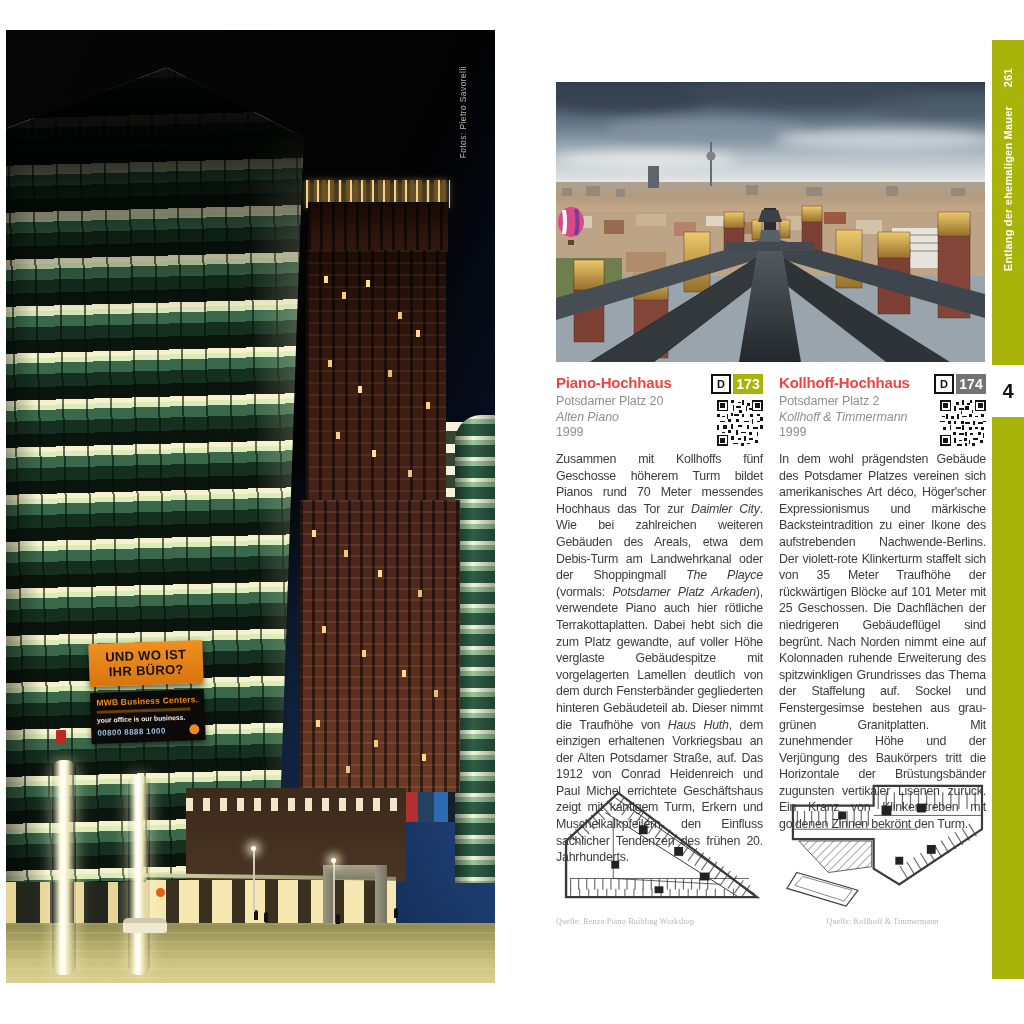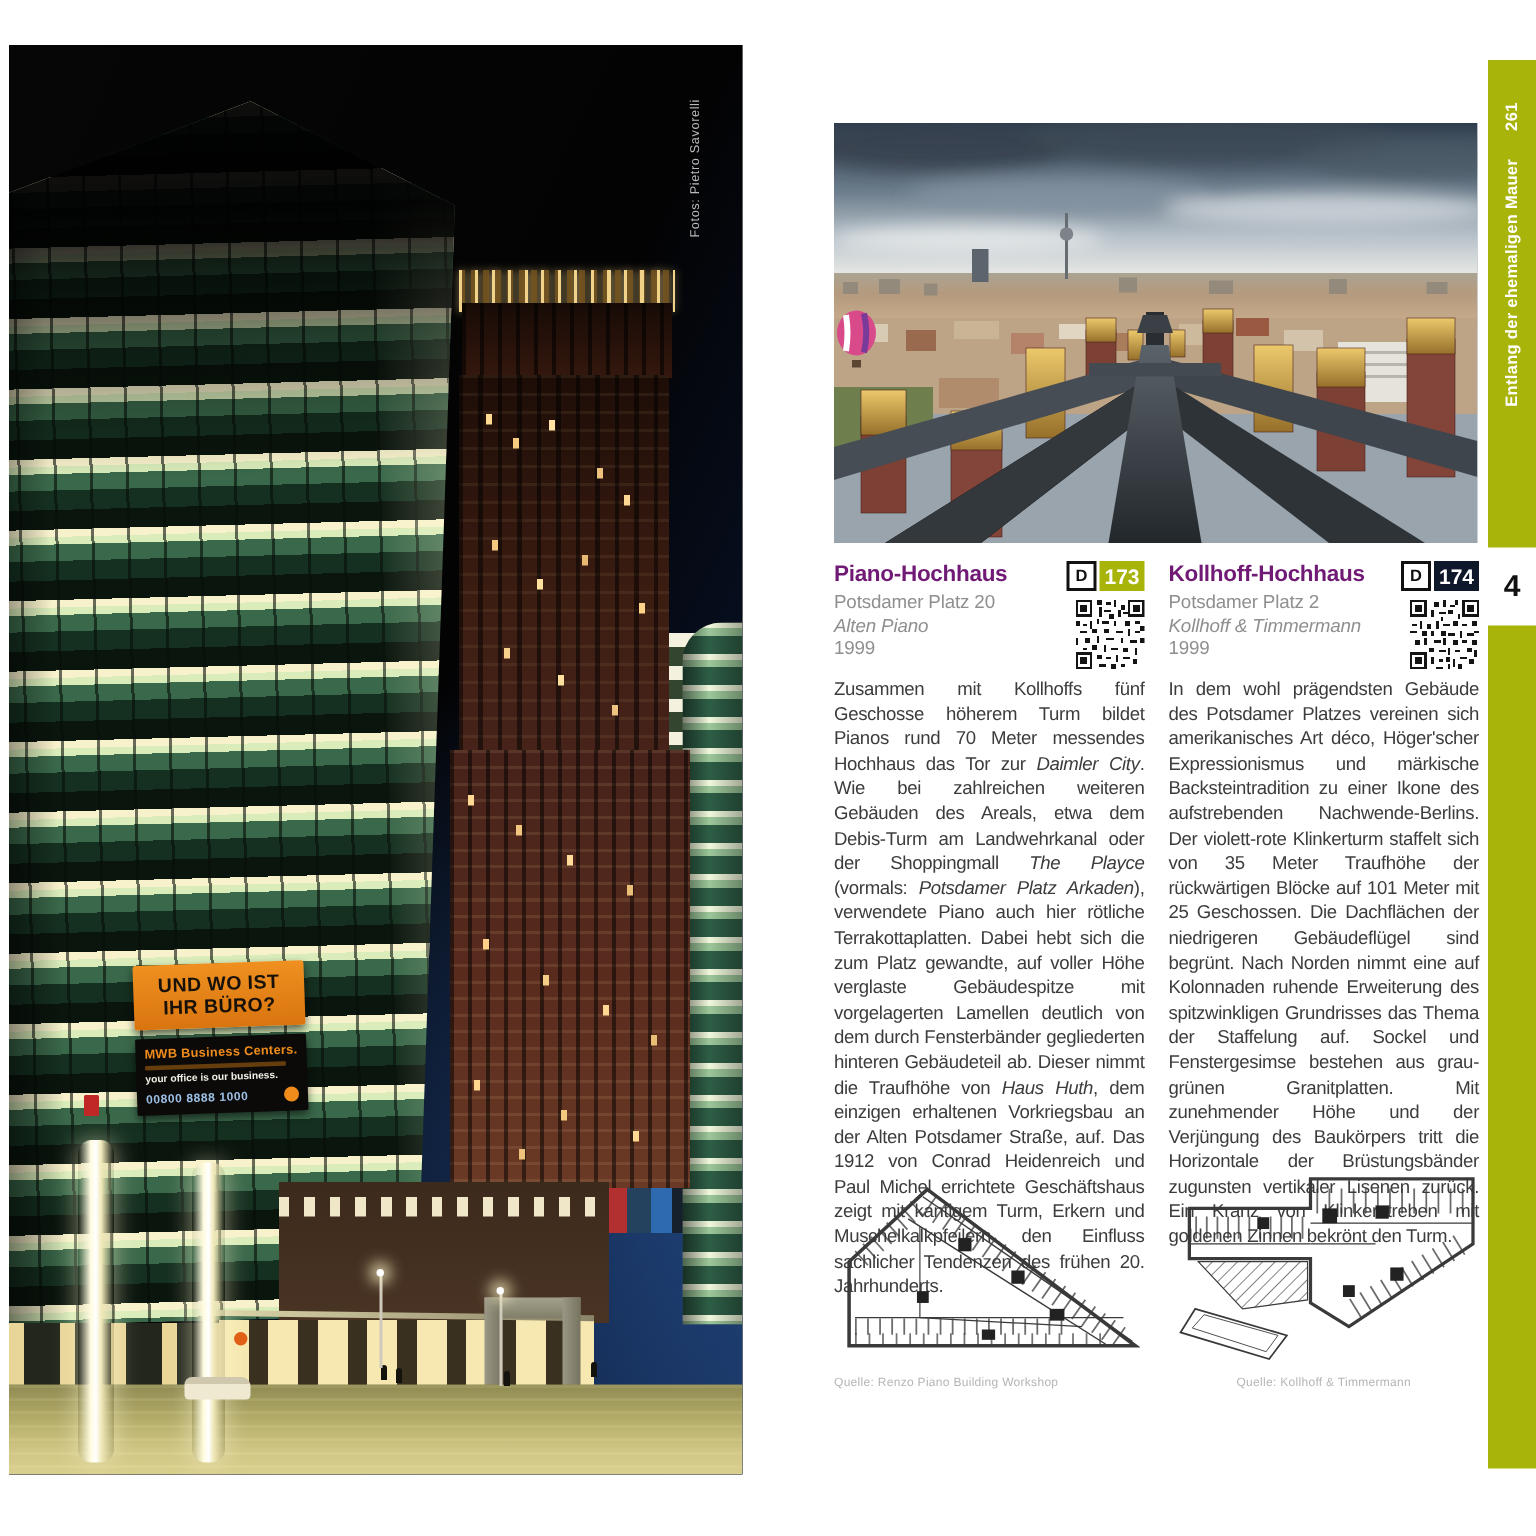--- a/index.html
+++ b/index.html
@@ -106,32 +106,32 @@
   .bb-logo{width:10px;height:10px;border-radius:50%;background:#ef8c1c;}
 
   .vtext{writing-mode:vertical-rl;transform:rotate(180deg);white-space:nowrap;}
   .credit{left:452px;top:36px;color:#b9b9b9;font-size:8.5px;letter-spacing:.4px;}
 
   
   .aerial{left:556px;top:82px;width:429px;height:280px;overflow:hidden;background:#9aa4ad;}
 
   
   .entry{top:374px;width:207px;}
-  .entry-title{font-size:15px;font-weight:bold;color:#701a75;letter-spacing:-.2px;}
+  .entry-title{font-size:15px;font-weight:bold;color:#ef4444;letter-spacing:-.2px;}
   .entry-meta{margin-top:3px;font-size:12.5px;line-height:15.5px;color:#8f8f8f;letter-spacing:-.1px;}
   .badge{position:absolute;right:0;top:0;display:flex;}
   .badge-d{width:16px;height:16px;border:2px solid #111;background:#fff;color:#111;font-weight:bold;
       font-size:11px;display:flex;align-items:center;justify-content:center;}
   .badge-num{width:30px;height:20px;margin-left:2px;color:#fff;font-weight:bold;font-size:14px;
       display:flex;align-items:center;justify-content:center;}
   .qr{position:absolute;right:0;top:26px;width:46px;height:46px;}
   .entry-body{position:absolute;left:0;top:77px;width:207px;font-size:12.4px;line-height:16.6px;
       color:#3c3c3c;text-align:justify;letter-spacing:-.22px;}
   .plan{position:absolute;left:0;}
-  .plan-caption{position:absolute;left:0;width:207px;top:543px;font-size:8px;color:#b5b5b5;letter-spacing:.2px;}
+  .plan-caption{position:absolute;left:0;width:207px;top:543px;font-size:8px;color:#b5b5b5;letter-spacing:.2px;font-family:Liberation Serif, serif;}
   .cap-right{text-align:center;}
 
   
   .side-tab{left:992px;top:40px;width:32px;height:939px;}
   .tab-seg1{left:0;top:0;width:32px;height:325px;}
   .tab-seg2{left:0;top:377px;width:32px;height:562px;}
   .vwrap{position:absolute;left:0;right:0;display:flex;justify-content:center;}
   .tab-pagenum{color:#fff;font-size:11px;font-weight:bold;letter-spacing:.3px;}
   .tab-chapter{color:#fff;font-size:11px;font-weight:bold;letter-spacing:.2px;}
   .tab-chapnum{left:0;top:325px;width:32px;height:52px;color:#111;font-size:20px;font-weight:bold;
@@ -347,21 +347,21 @@
 
   <div class="abs entry" style="left:779px">
     <div class="entry-title">Kollhoff-Hochhaus</div>
     <div class="entry-meta">
       <div>Potsdamer Platz 2</div>
       <div style="font-style:italic">Kollhoff &amp; Timmermann</div>
       <div>1999</div>
     </div>
     <div class="badge">
       <span class="badge-d">D</span>
-      <span class="badge-num badge-olive" style="background: #0f172a; text-align: right;">174</span>
+      <span class="badge-num badge-olive" style="background: #737373; text-align: right;">174</span>
     </div>
     <svg class="qr" viewBox="0 0 29 29" shape-rendering="crispEdges">
       <rect width="29" height="29" fill="#fff"></rect>
       <g fill="#141414">
         <path d="M0 0h7v7h-7z M22 0h7v7h-7z M0 22h7v7h-7z"></path>
         <path fill="#fff" d="M1 1h5v5h-5z M23 1h5v5h-5z M1 23h5v5h-5z"></path>
         <path d="M2 2h3v3h-3z M24 2h3v3h-3z M2 24h3v3h-3z"></path>
         <path d="M10 1h2v2h-2z M14 0h1v3h-1z M17 2h2v1h-2z M19 0h1v2h-1z M9 4h1v3h-1z M12 5h3v1h-3z M16 4h2v2h-2z M20 6h1v2h-1z M13 7h1v2h-1z M1 10h2v1h-2z M4 9h1v3h-1z M7 10h2v2h-2z M11 9h1v3h-1z M14 10h3v1h-3z M18 9h2v2h-2z M22 10h2v1h-2z M26 9h2v2h-2z M0 13h3v1h-3z M5 13h2v2h-2z M9 13h1v2h-1z M13 13h2v2h-2z M16 14h3v1h-3z M21 13h1v3h-1z M24 14h3v1h-3z M27 13h2v1h-2z M2 17h2v2h-2z M6 16h1v3h-1z M10 17h3v1h-3z M14 16h1v3h-1z M18 17h2v2h-2z M22 17h2v1h-2z M26 17h2v2h-2z M8 20h2v2h-2z M12 21h3v1h-3z M16 20h1v3h-1z M19 21h2v1h-2z M24 20h2v2h-2z M27 21h1v3h-1z M9 24h1v3h-1z M12 25h2v1h-2z M15 24h2v2h-2z M18 25h1v3h-1z M21 24h3v1h-3z M25 25h2v2h-2z M11 28h3v1h-3z M16 27h1v2h-1z M20 27h2v2h-2z"></path>
       </g>
     </svg>

